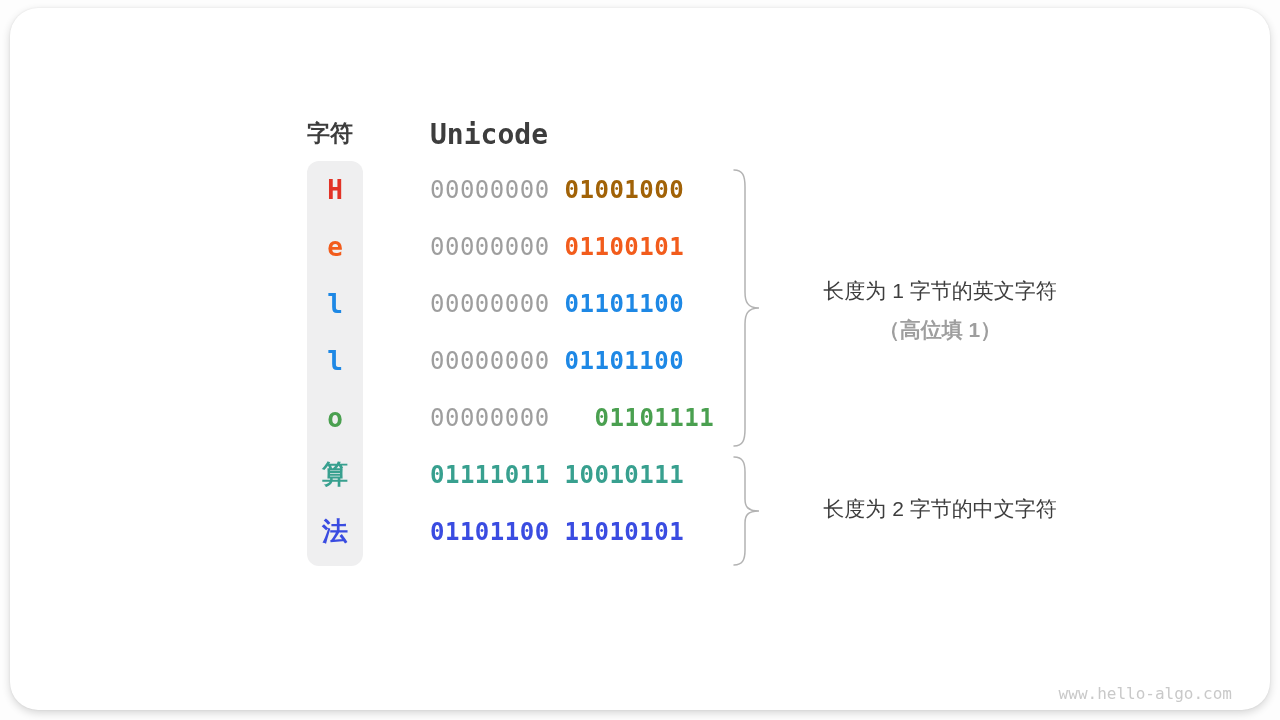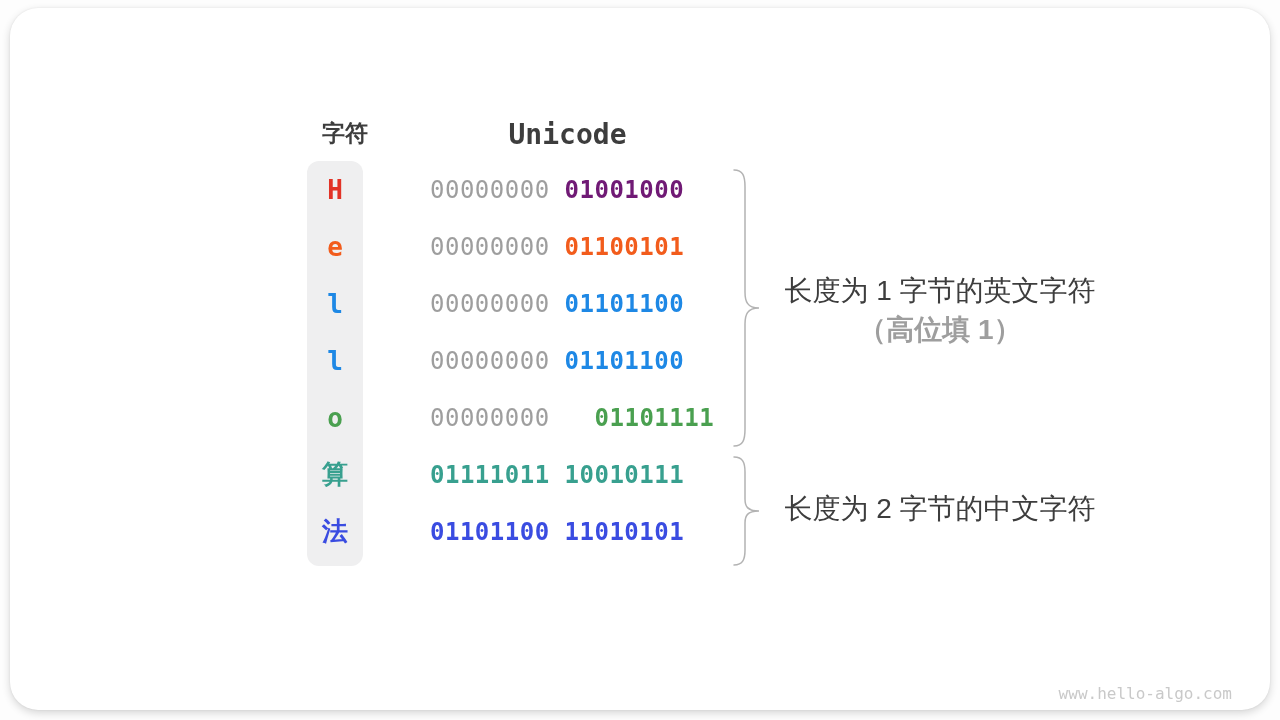--- a/index.html
+++ b/index.html
@@ -22,21 +22,20 @@
     box-shadow: 0 3px 9px rgba(0,0,0,0.16), 0 0 2px rgba(0,0,0,0.08);
   }
 
   
   .hdr {
     position: absolute;
     top: 110px;
     font-weight: bold;
     font-size: 23px;
     color: #3d3d3d;
-    text-align: center;
   }
   .hdr-char { left: 297px; width: 76px; }
   .hdr-uni  {
     left: 420px; width: 275px;
     font-family: "DejaVu Sans Mono", "Liberation Mono", monospace;
     font-size: 28px;
   }
 
   
   .strip {
@@ -84,21 +83,21 @@
     stroke-linecap: round;
   }
   .brace-1 { left: 722px; top: 161px; }
   .brace-2 { left: 722px; top: 448px; }
 
   
   .annotation {
     position: absolute;
     left: 758px; width: 344px;
     text-align: center;
-    font-size: 28px;
+    font-size: 21px;
     line-height: 39px;
     color: #3d3d3d;
   }
   .annotation-1 { top: 263px; }
   .annotation-2 { top: 487px; line-height: 28px; }
   .annotation .sub {
     display: block;
     color: #9e9e9e;
     font-weight: bold;
   }
@@ -119,21 +118,21 @@
   <div class="card">
 
     <div class="hdr hdr-char">字符</div>
     <div class="hdr hdr-uni">Unicode</div>
 
     <div class="strip"></div>
 
     <div class="rows">
       <div class="row">
         <span class="ch" style="color: rgb(226, 51, 39);">H</span>
-        <span class="bin"><span class="byte plain" style="color: rgb(158, 158, 158);">00000000</span> <span class="byte strong" style="color: #701a75;">01001000</span></span>
+        <span class="bin"><span class="byte plain" style="color: rgb(158, 158, 158);">00000000</span> <span class="byte strong" style="color: #a16207;">01001000</span></span>
       </div>
       <div class="row">
         <span class="ch" style="color: rgb(242, 92, 28);">e</span>
         <span class="bin"><span class="byte plain" style="color: rgb(158, 158, 158);">00000000</span> <span class="byte strong" style="color: rgb(242, 92, 28);">01100101</span></span>
       </div>
       <div class="row">
         <span class="ch" style="color: rgb(30, 136, 229);">l</span>
         <span class="bin"><span class="byte plain" style="color: rgb(158, 158, 158);">00000000</span> <span class="byte strong" style="color: rgb(30, 136, 229);">01101100</span></span>
       </div>
       <div class="row">

